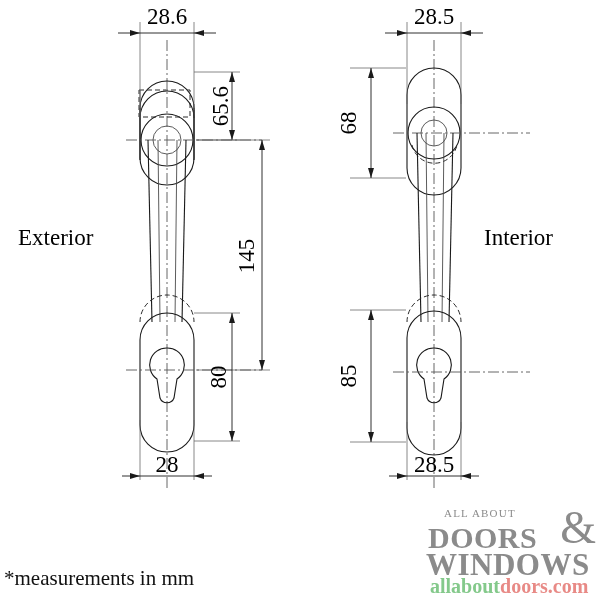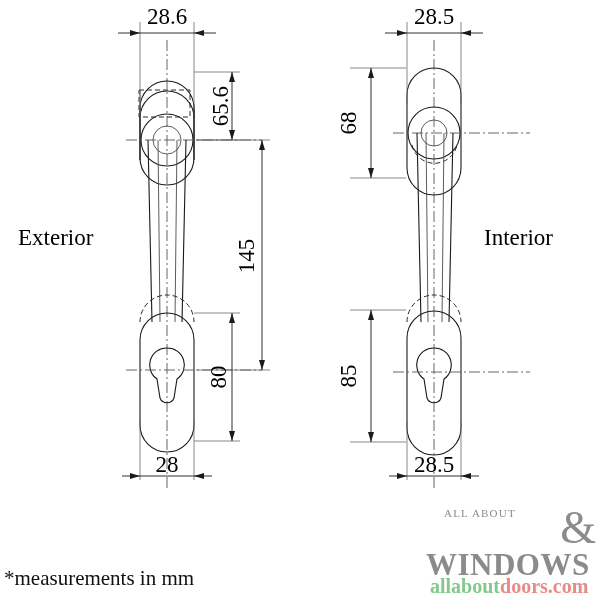--- a/index.html
+++ b/index.html
@@ -263,18 +263,19 @@
   </svg>
 
   <div class="side-label" id="label-exterior">Exterior</div>
 
   <div class="side-label" id="label-interior">Interior</div>
 
   <div id="note-text">*measurements in mm</div>
 
   <div id="logo">
     <div class="logo-line" id="logo-all-about">ALL ABOUT</div>
+    <div class="logo-line" id="logo-doors">DOORS</div>
     <div id="logo-amp">&amp;</div>
     <div class="logo-line" id="logo-windows">WINDOWS</div>
     <div class="logo-line" id="logo-url"><span class="url-green">allabout</span><span class="url-red">doors.com</span></div>
   </div>
 
 </div>
 
 </body></html>

